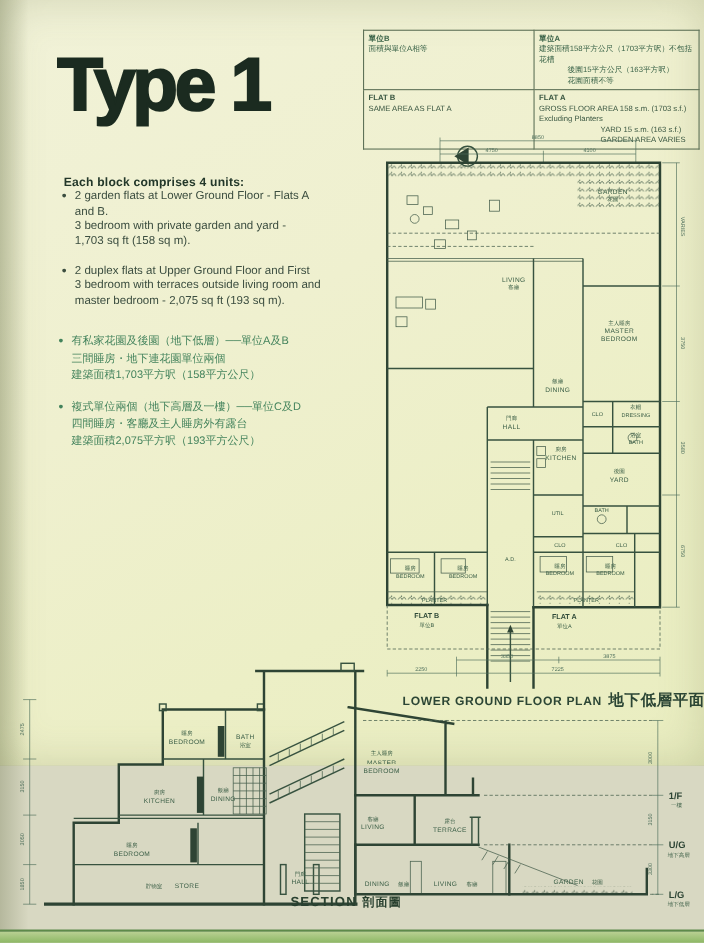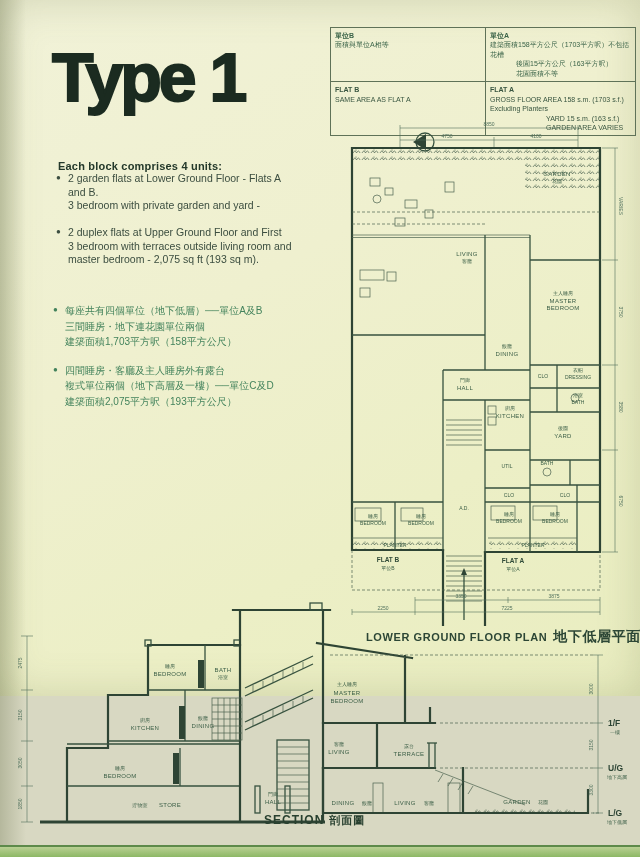--- a/index.html
+++ b/index.html
@@ -64,40 +64,41 @@
 
   <h1 class="title">Type 1</h1>
 
   <section class="intro-en">
     <div class="hd">Each block comprises 4 units:</div>
     <div class="bullet">
       <span class="dot">●</span>
       <div>2 garden flats at Lower Ground Floor - Flats A</div>
       <div>and B.</div>
       <div>3 bedroom with private garden and yard -</div>
+      <div>1,703 sq ft (158 sq m).</div>
     </div>
     <div class="bullet">
       <span class="dot">●</span>
       <div>2 duplex flats at Upper Ground Floor and First</div>
       <div>3 bedroom with terraces outside living room and</div>
       <div>master bedroom - 2,075 sq ft (193 sq m).</div>
     </div>
   </section>
 
   <section class="intro-zh">
     <div class="bullet">
       <span class="dot">●</span>
-      <div>每座共有四個單位（地下低層）──單位A及B</div>
+      <div>有私家花園及後園（地下低層）──單位A及B</div>
       <div>三間睡房・地下連花園單位兩個</div>
       <div>建築面積1,703平方呎（158平方公尺）</div>
     </div>
     <div class="bullet">
       <span class="dot">●</span>
+      <div>複式單位兩個（地下高層及一樓）──單位C及D</div>
       <div>四間睡房・客廳及主人睡房外有露台</div>
-      <div>複式單位兩個（地下高層及一樓）──單位C及D</div>
       <div>建築面積2,075平方呎（193平方公尺）</div>
     </div>
   </section>
 
   <table class="spec">
     <tbody>
         <tr class="zh-row">
       <td class="c1 zh">
         <div class="ln1">單位B</div>
         <div>面積與單位A相等</div>

